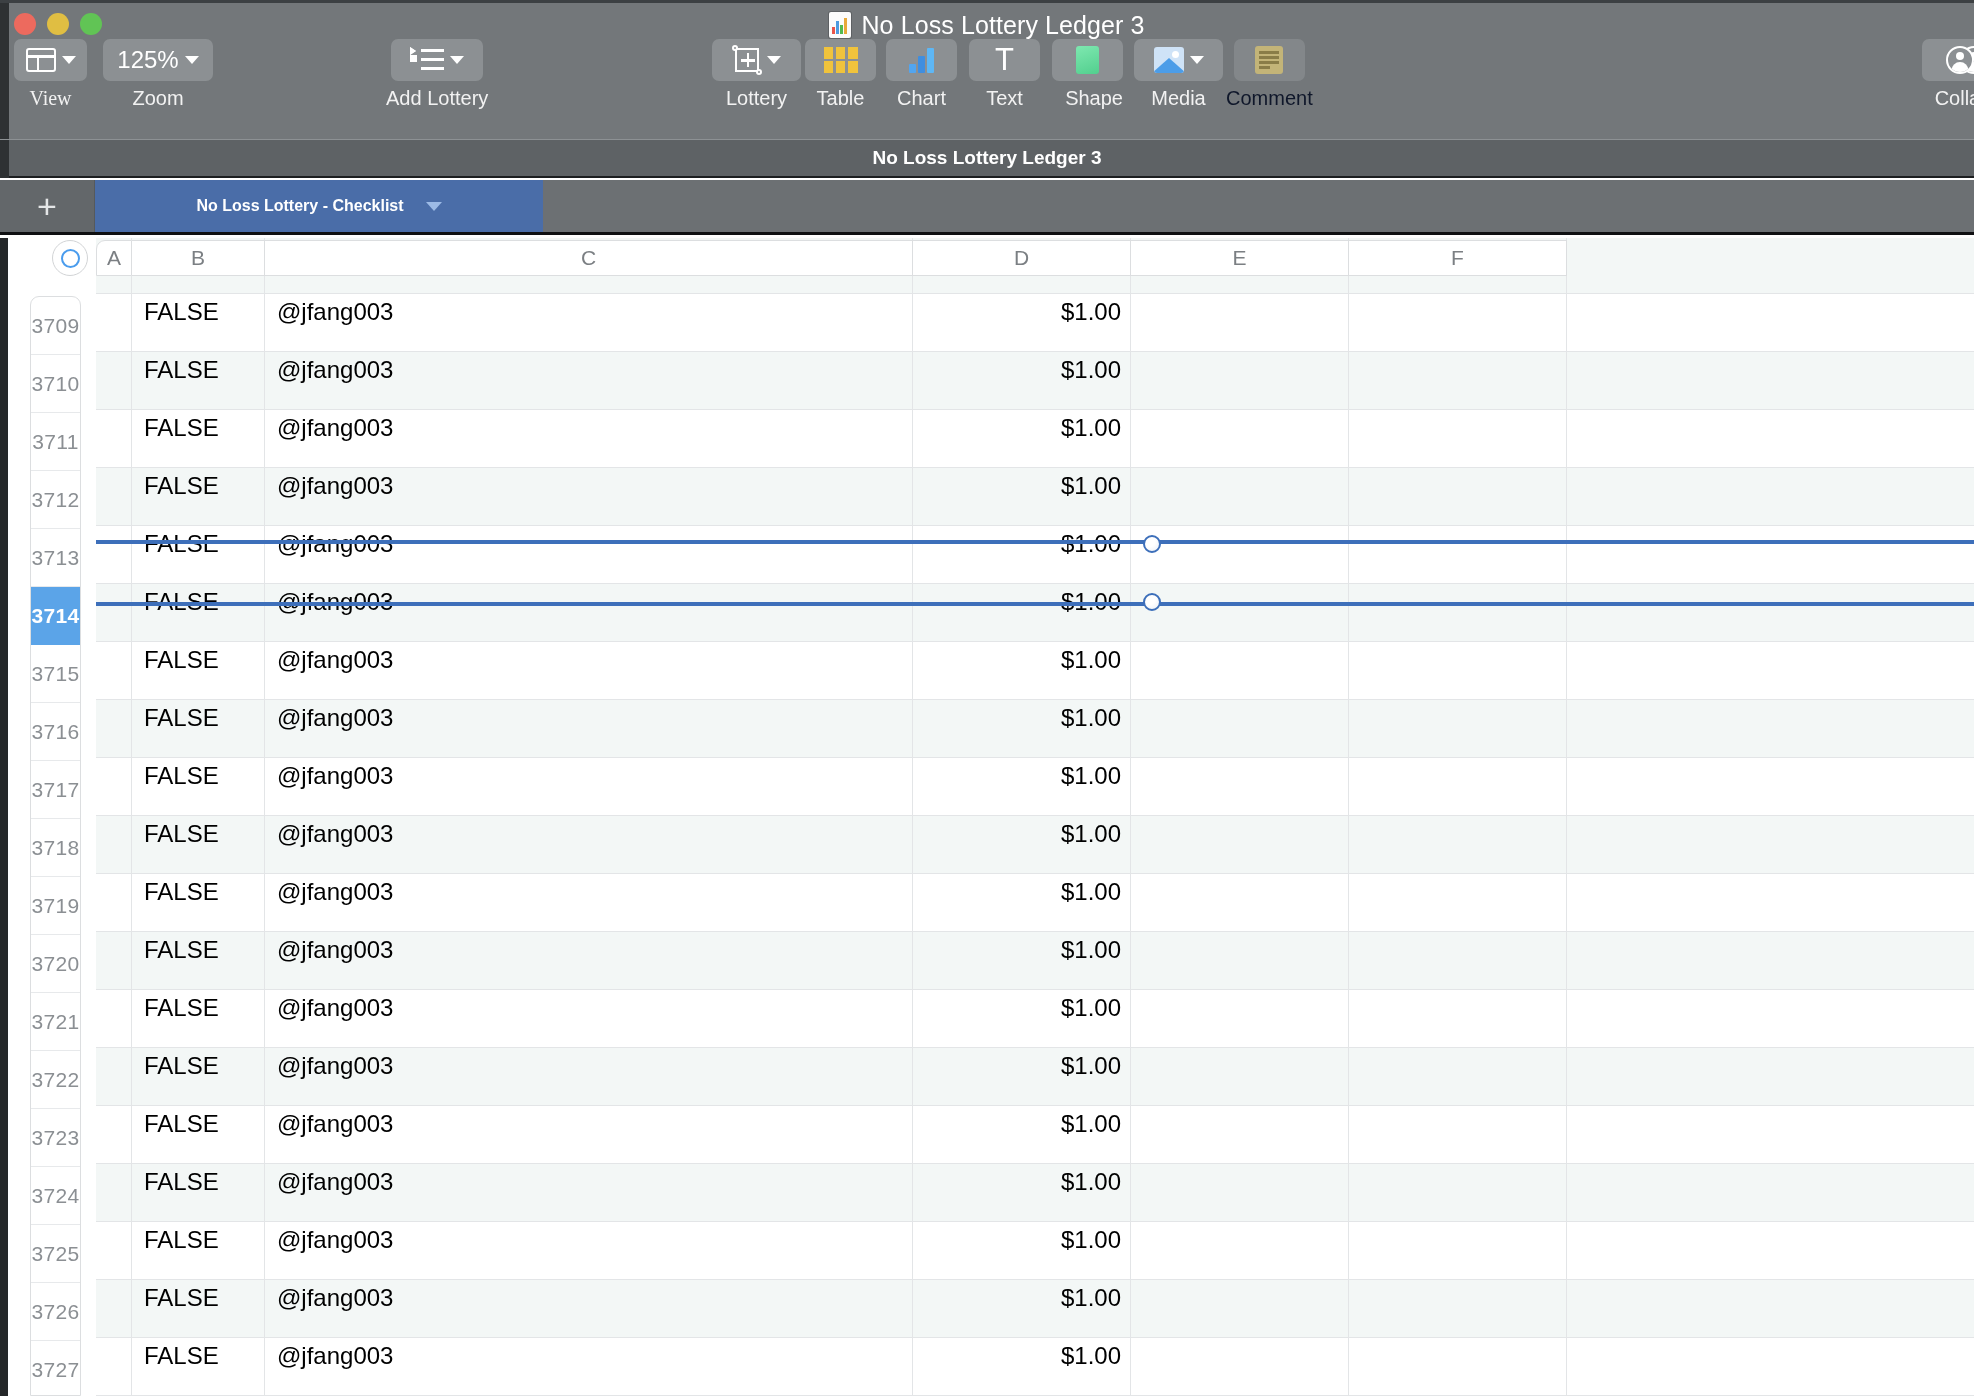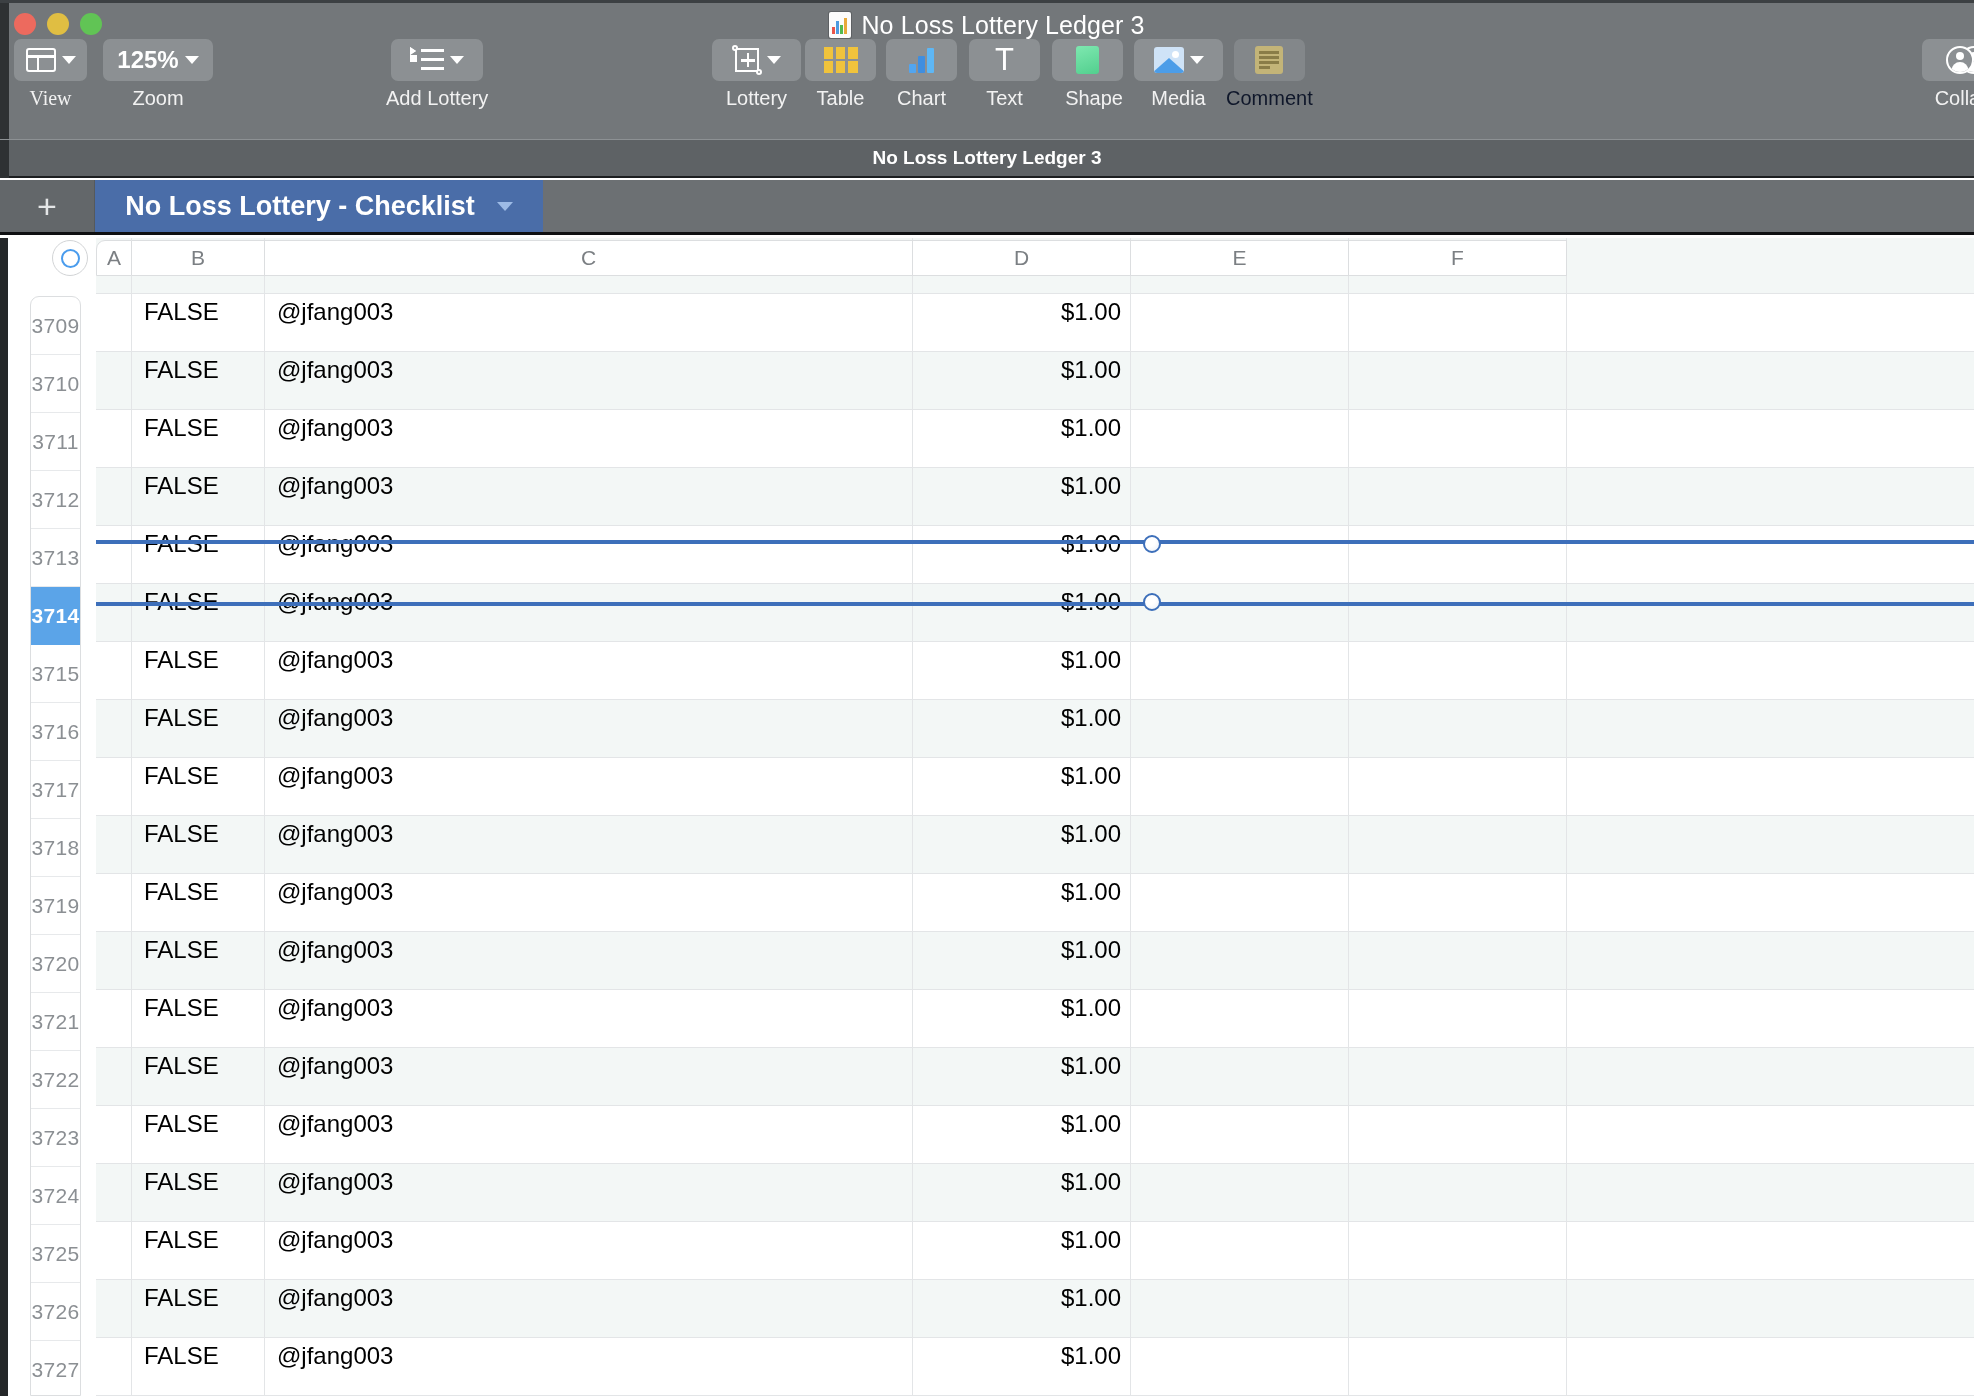--- a/index.html
+++ b/index.html
@@ -88,21 +88,21 @@
   }
   .ico-view::before {
     content: ""; position: absolute; left: 0; top: 5px; right: 0;
     height: 2.5px; background: #fff;
   }
   .ico-view::after {
     content: ""; position: absolute; left: 9px; top: 5px; bottom: 0;
     width: 2.5px; background: #fff;
   }
 
-  .zoom-val { color: #fff; font-size: 24px; font-weight: 700; }
+  .zoom-val { color: #fff; font-size: 24px; font-weight: 400; }
 
   
   .ico-list { width: 34px; height: 26px; position: relative; flex: none; }
   .ico-list .ln {
     position: absolute; left: 11px; height: 3px; background: #fff; width: 23px;
   }
   .ico-list .ln:nth-child(1) { top: 2px; }
   .ico-list .ln:nth-child(2) { top: 11px; }
   .ico-list .ln:nth-child(3) { top: 20px; }
   .ico-list .bl {
@@ -230,21 +230,21 @@
     width: 95px; background: #63676a;
     display: flex; align-items: center; justify-content: center;
     color: #e4e6e7; font-size: 34px; font-weight: 300; line-height: 1;
     border-right: 1px solid #55595c;
   }
   .tab {
     min-width: 448px; background: #4a6da8;
     display: flex; align-items: center; justify-content: center; gap: 22px;
     padding: 0 20px;
   }
-  .tab-title { color: #ffffff; font-size: 27px; font-weight: 700; white-space: nowrap; }
+  .tab-title { color: #ffffff; font-size: 16px; font-weight: 700; white-space: nowrap; }
   .tab-chev {
     width: 0; height: 0;
     border-left: 8px solid transparent; border-right: 8px solid transparent;
     border-top: 9px solid #9dbbe6;
   }
   .tabs-rest { flex: 1; background: #6c7073; }
 
   
   .sheet {
     position: absolute; left: 0; top: 238px; width: 1974px; height: 1158px;

